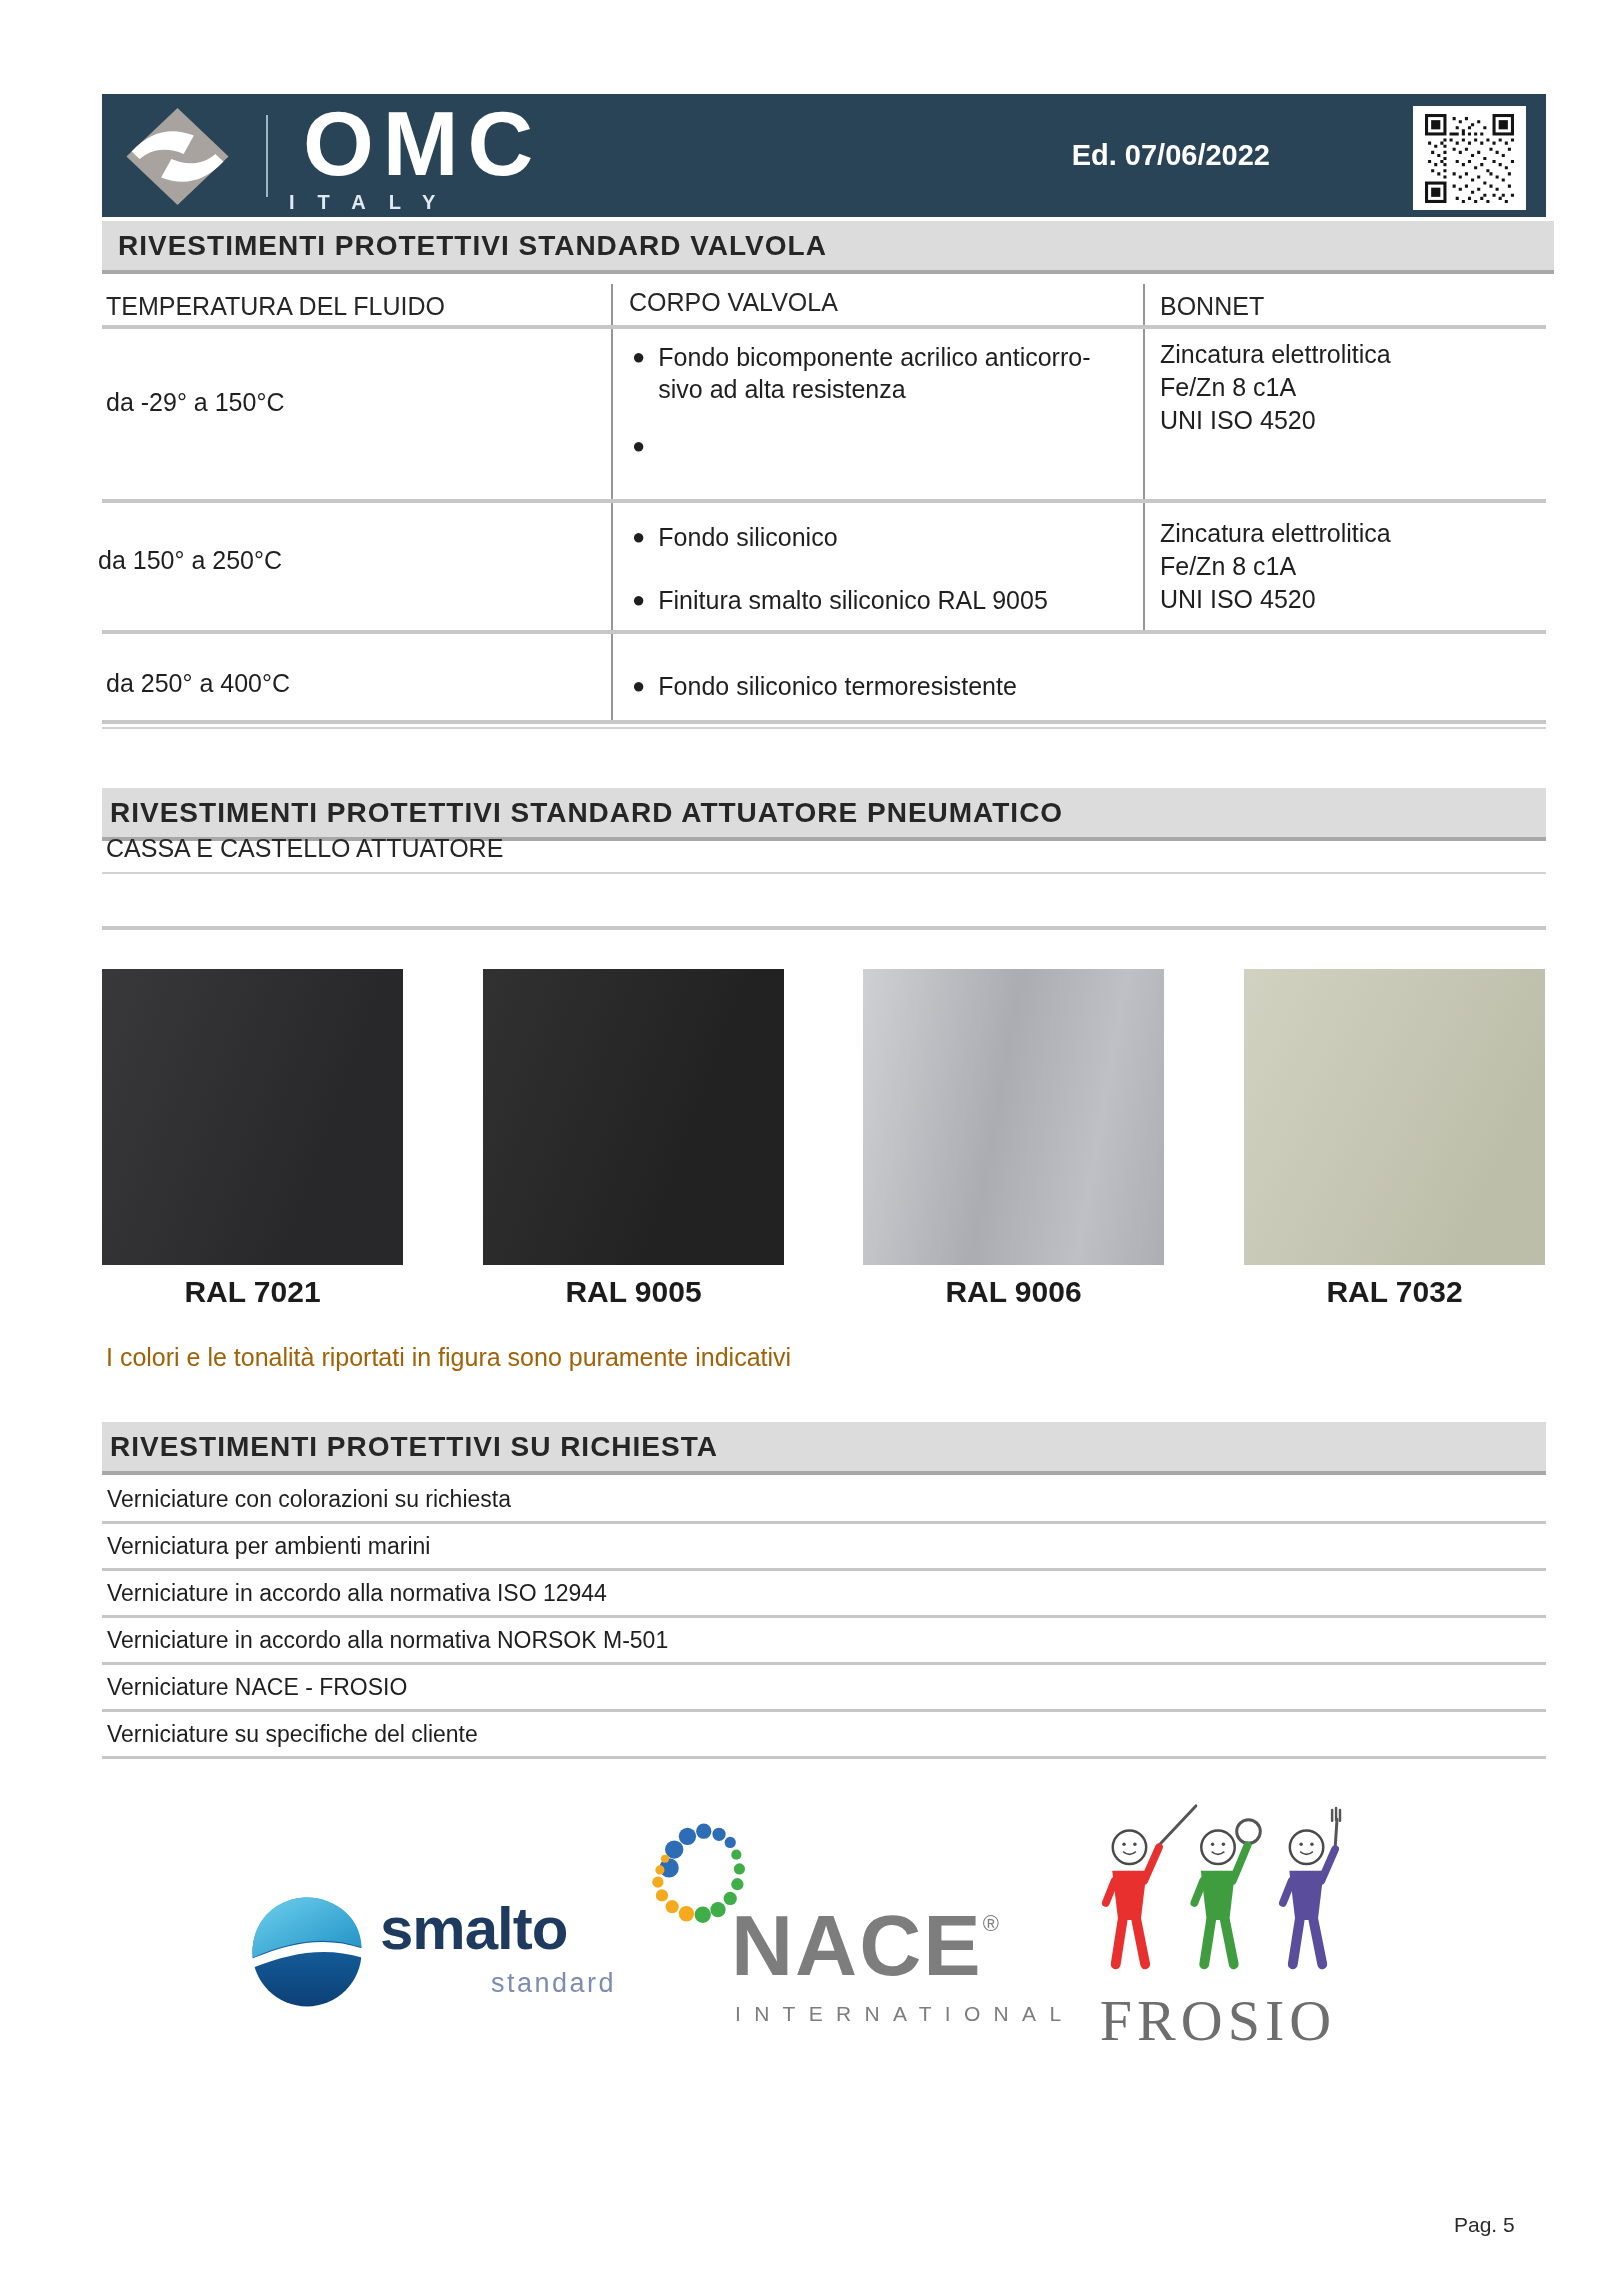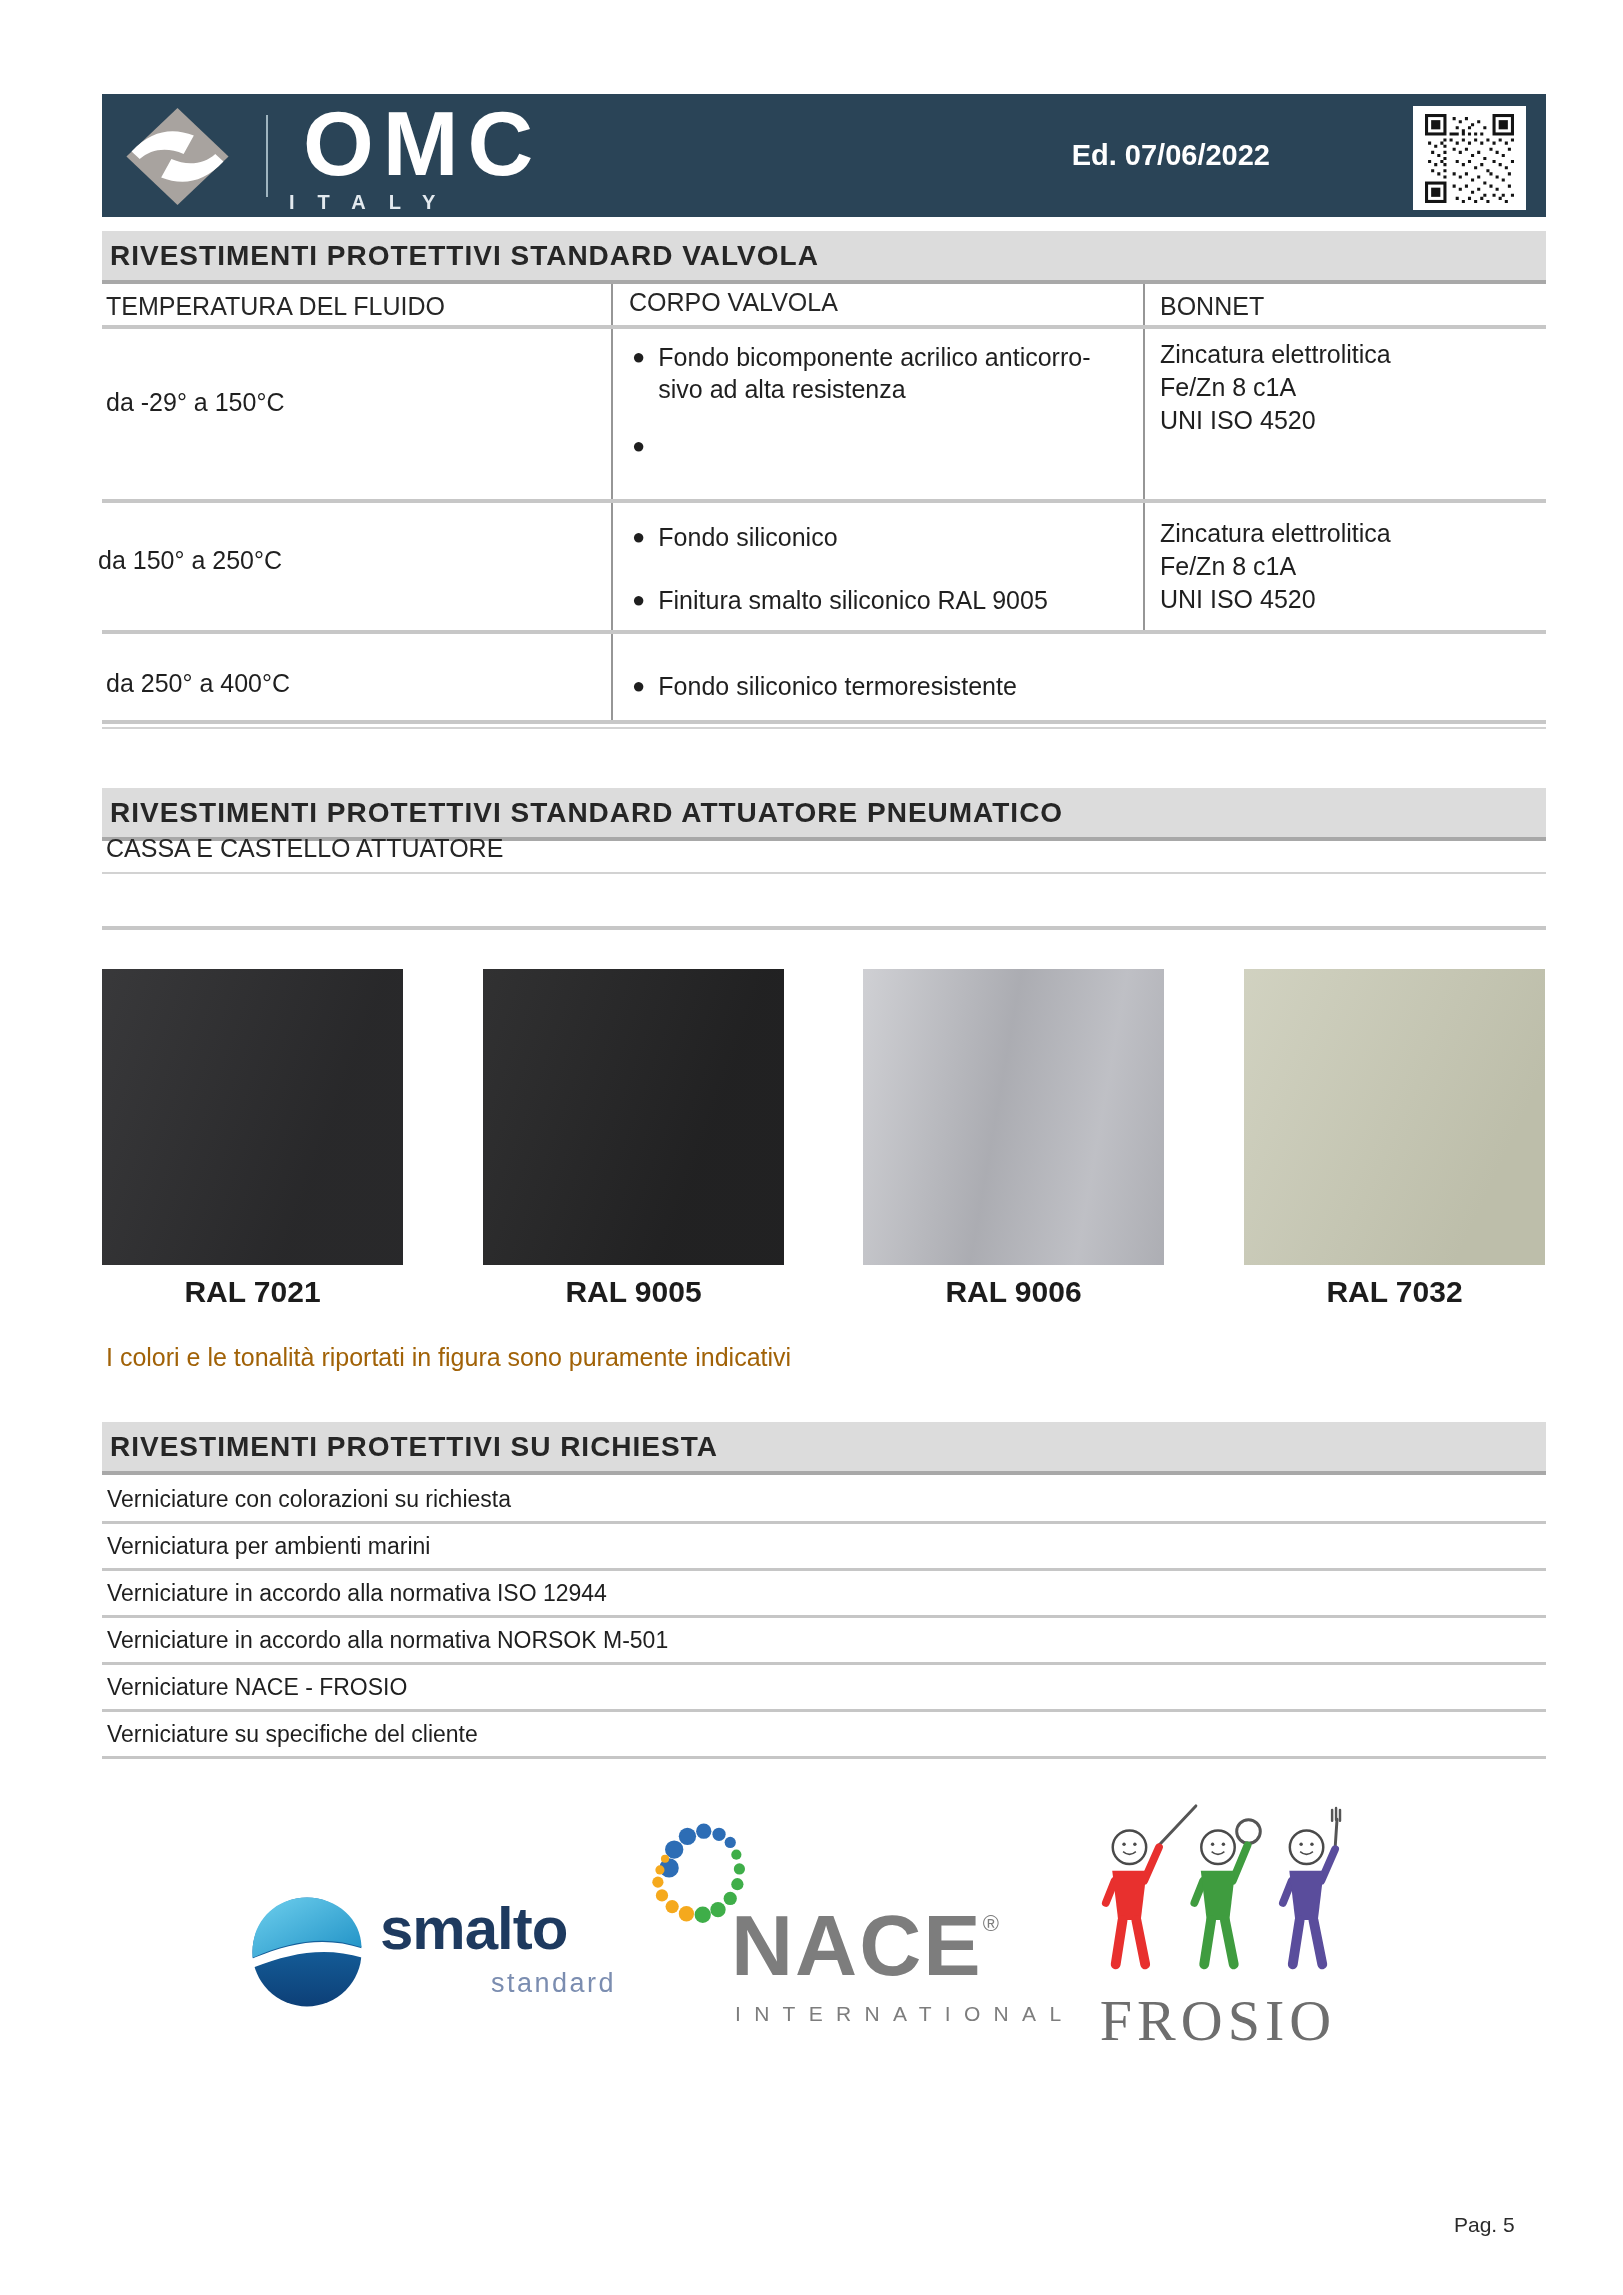--- a/index.html
+++ b/index.html
@@ -82,21 +82,21 @@
         <g fill="#141414">
           <path d="M2 2h3v3H2z"></path>
             <path d="M24 2h3v3h-3z"></path>
             <path d="M2 24h3v3H2z"></path>
           <path d="M9 1h1v1h-1z M11 2h1v1h-1z M13 1h1v1h-1z M15 3h1v1h-1z M17 2h1v1h-1z M19 4h1v1h-1z M10 4h1v1h-1z M12 5h1v1h-1z M14 4h1v1h-1z M16 6h1v1h-1z M18 6h1v1h-1z M9 6h1v1h-1z M8 6h1v1h-1z M10 6h1v1h-1z M12 6h1v1h-1z M14 6h1v1h-1z M6 8h1v1h-1z M6 10h1v1h-1z M6 12h1v1h-1z M6 14h1v1h-1z M6 16h1v1h-1z M6 18h1v1h-1z M6 20h1v1h-1z M8 8h1v1h-1z M10 9h1v1h-1z M12 8h1v1h-1z M14 9h1v1h-1z M16 8h1v1h-1z M18 9h1v1h-1z M20 8h1v1h-1z M22 9h1v1h-1z M24 8h1v1h-1z M26 9h1v1h-1z M28 8h1v1h-1z M1 9h1v1h-1z M3 10h1v1h-1z M5 9h1v1h-1z M2 12h1v1h-1z M4 13h1v1h-1z M1 15h1v1h-1z M3 16h1v1h-1z M5 15h1v1h-1z M2 18h1v1h-1z M4 19h1v1h-1z M6 17v0z M9 11h1v1h-1z M11 12h1v1h-1z M13 11h1v1h-1z M15 13h1v1h-1z M17 12h1v1h-1z M19 14h1v1h-1z M21 11h1v1h-1z M23 12h1v1h-1z M25 13h1v1h-1z M27 11h1v1h-1z M10 15h1v1h-1z M12 16h1v1h-1z M14 15h1v1h-1z M16 17h1v1h-1z M18 16h1v1h-1z M20 18h1v1h-1z M22 15h1v1h-1z M24 16h1v1h-1z M26 17h1v1h-1z M28 15h1v1h-1z M9 19h1v1h-1z M11 20h1v1h-1z M13 19h1v1h-1z M15 21h1v1h-1z M17 20h1v1h-1z M19 22h1v1h-1z M21 19h1v1h-1z M23 20h1v1h-1z M25 21h1v1h-1z M27 19h1v1h-1z M9 23h1v1h-1z M11 24h1v1h-1z M13 23h1v1h-1z M15 25h1v1h-1z M17 24h1v1h-1z M19 26h1v1h-1z M21 23h1v1h-1z M23 24h1v1h-1z M25 26h1v1h-1z M27 23h1v1h-1z M10 27h1v1h-1z M12 28h1v1h-1z M14 27h1v1h-1z M16 28h1v1h-1z M18 27h1v1h-1z M20 28h1v1h-1z M22 26h1v1h-1z M24 27h1v1h-1z M26 28h1v1h-1z M28 26h1v1h-1z"></path>
         </g>
       </svg>
     </div>
   </div>
 
-  <div class="abs bar" style="top:231px;">
+  <div class="abs bar" style="top:221px;padding-left:8px;">
     <div class="bar-title">RIVESTIMENTI PROTETTIVI STANDARD VALVOLA</div>
   </div>
 
   <div class="abs th" style="left:106px;top:292px;">TEMPERATURA DEL FLUIDO</div>
   <div class="abs th" style="left:629px;top:288px;">CORPO VALVOLA</div>
   <div class="abs th" style="left:1160px;top:292px;">BONNET</div>
 
   <div class="abs vdiv" style="left:611px;top:284px;height:437px;"></div>
   <div class="abs vdiv" style="left:1143px;top:284px;height:346px;"></div>
   <div class="abs hsep" style="top:325px;"></div>

